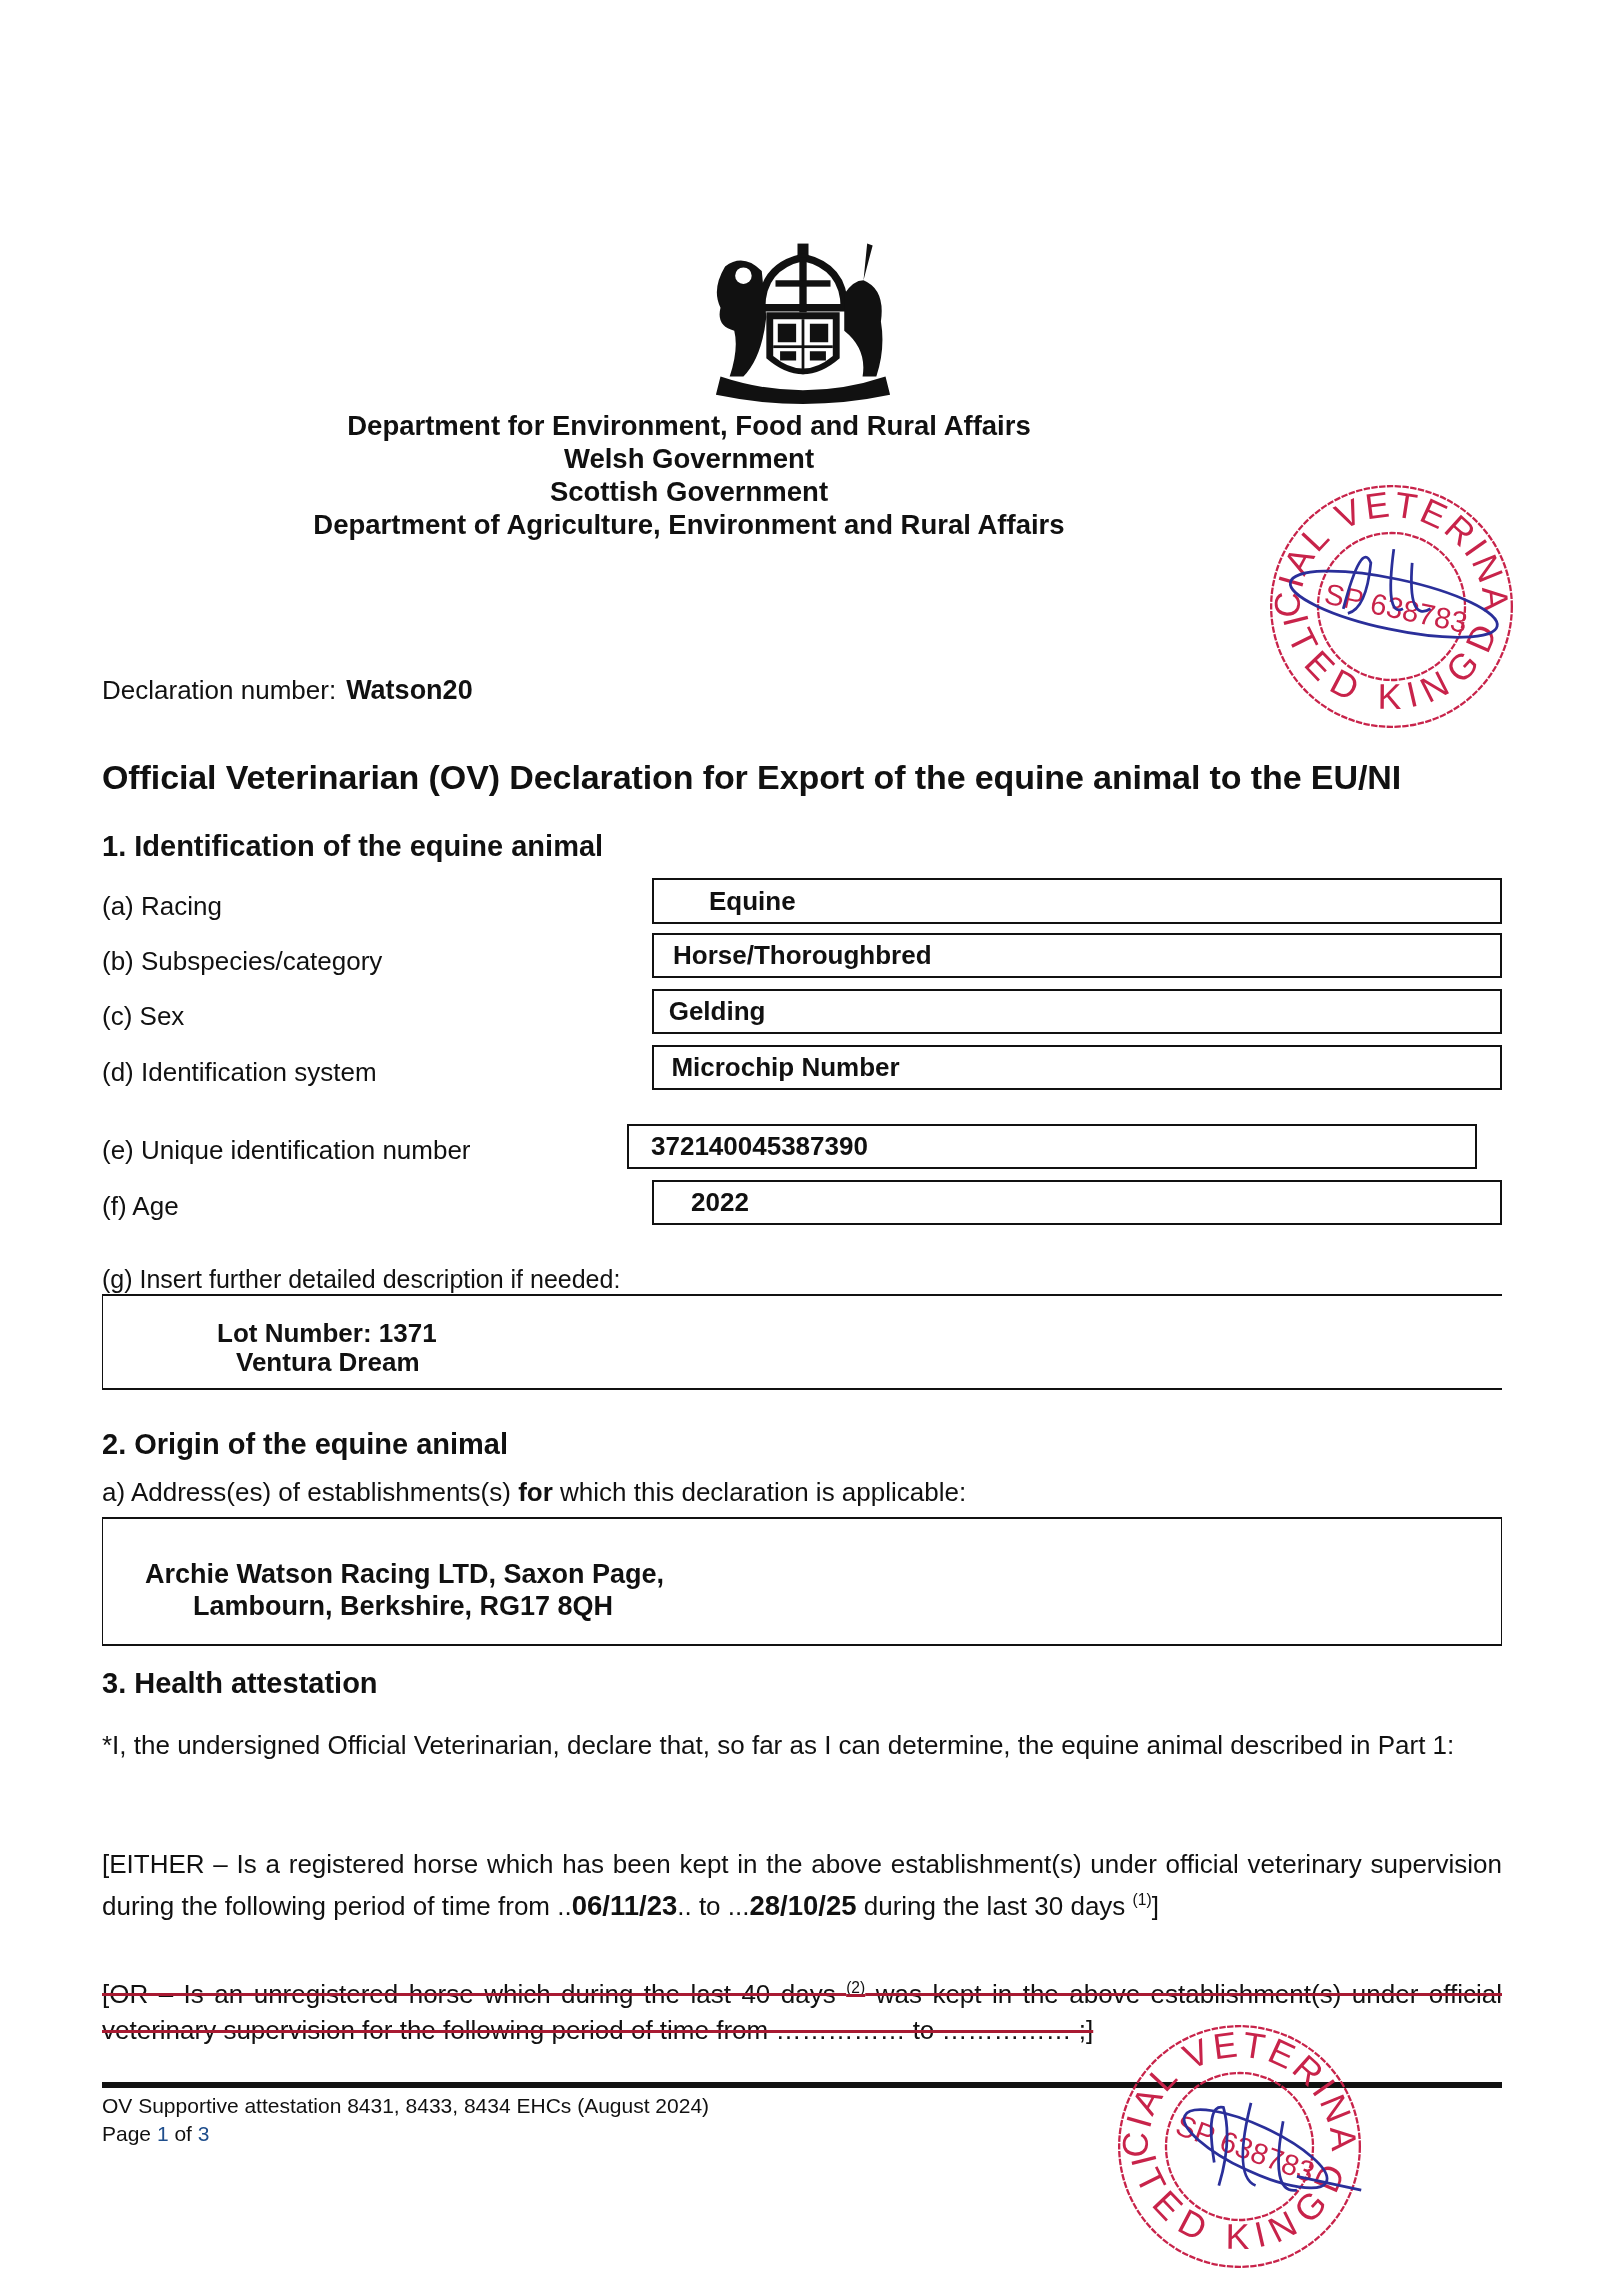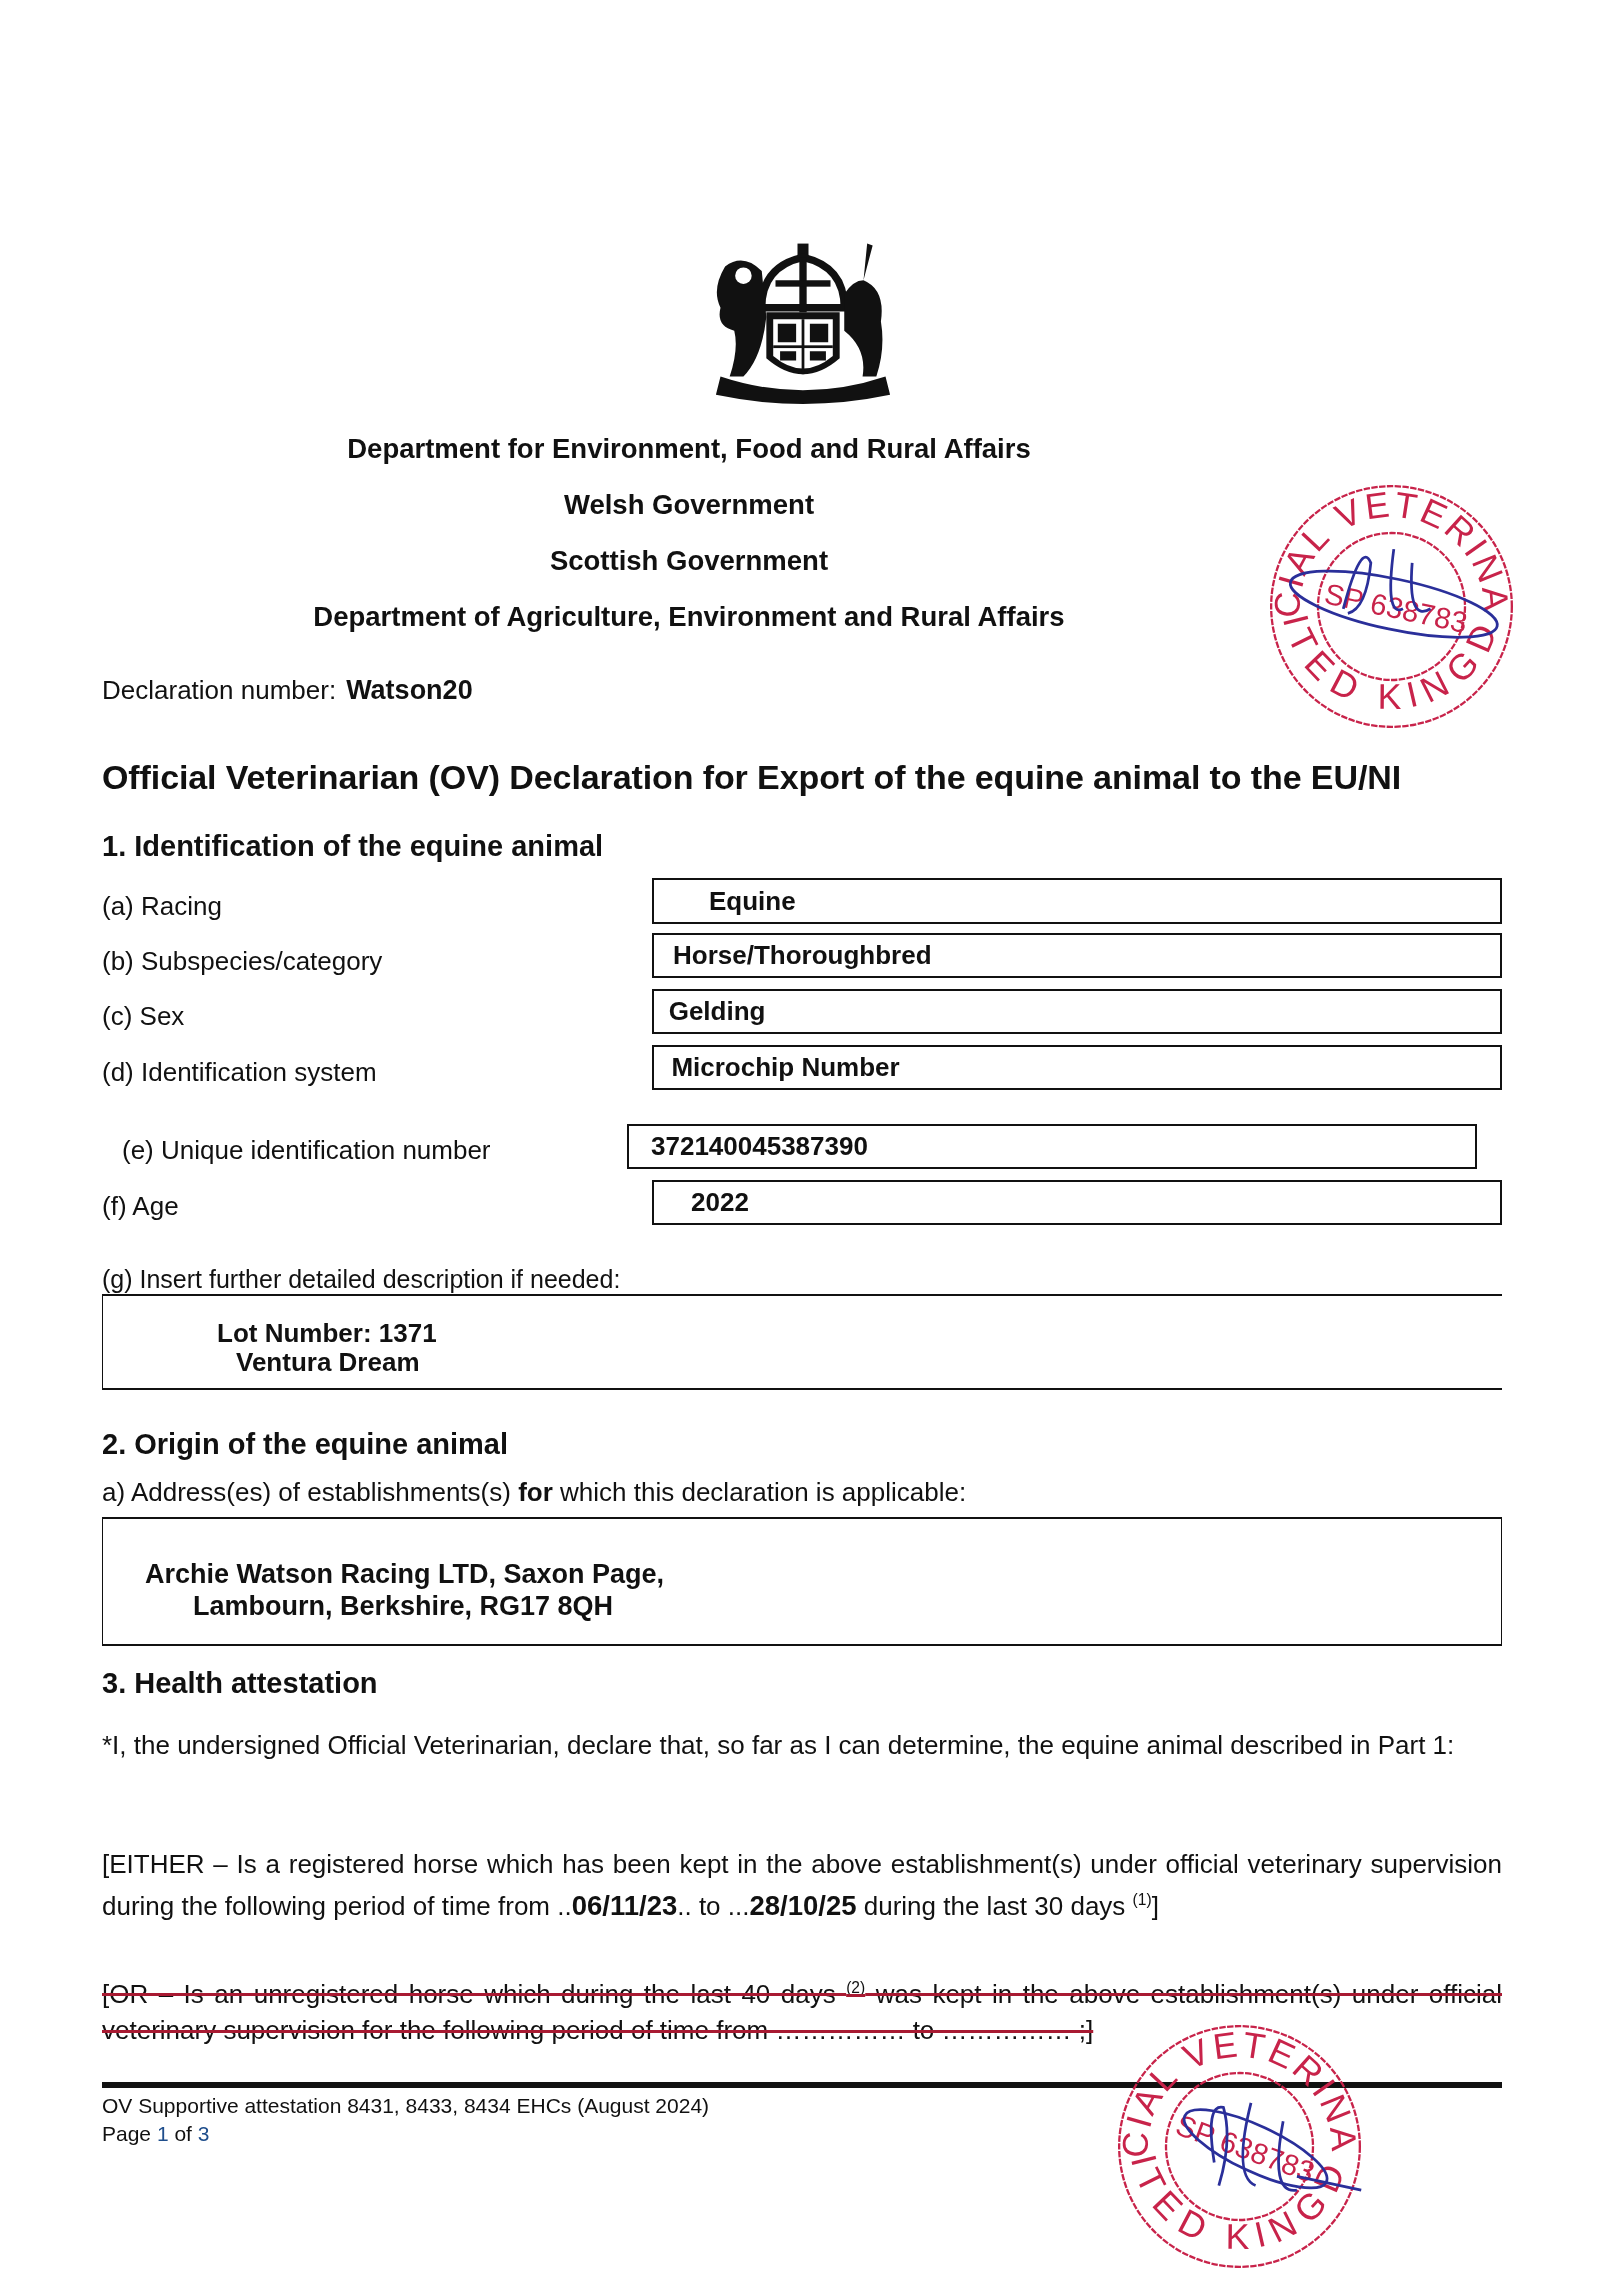--- a/index.html
+++ b/index.html
@@ -4,21 +4,21 @@
 <style>
   html, body { margin: 0; padding: 0; background: #ffffff; }
   body {
     width: 1622px; height: 2295px; position: relative; overflow: hidden;
     font-family: "Liberation Sans", "DejaVu Sans", sans-serif; color: #111;
   }
   .abs { position: absolute; }
   
   .crest { left: 693px; top: 239px; width: 220px; height: 165px; }
   .dept-wrap { top: 409px; left: 230px; width: 918px; text-align: center; }
-  .dept-line { font-weight: bold; font-size: 27.5px; line-height: 33px; white-space: nowrap; margin-top: 23px; }
+  .dept-line { font-weight: bold; font-size: 27.5px; line-height: 33px; white-space: nowrap; }
   
   .decl { left: 102px; top: 675px; font-size: 26px; }
   .decl .num { font-weight: bold; margin-left: 10px; font-size: 27px; }
   
   .title { left: 102px; top: 758px; font-size: 34px; font-weight: bold; white-space: nowrap; letter-spacing: -0.1px; }
   .h2 { font-size: 29px; font-weight: bold; white-space: nowrap; }
   .label { font-size: 26px; white-space: nowrap; }
   .field-box {
     border: 2.3px solid #111; border-top-width: 2.8px; border-bottom-width: 2.8px;
     background: #fff; box-sizing: border-box;
@@ -121,21 +121,21 @@
 <div class="abs label" style="left:102px; top:1001px;">(c) Sex</div>
 <div class="abs field-box" style="left:652px; top:989px; width:850px; height:45px;">
     <span style="padding-left:14.7px">Gelding</span>
   </div>
 
 <div class="abs label" style="left:102px; top:1057px;">(d) Identification system</div>
 <div class="abs field-box" style="left:652px; top:1045px; width:850px; height:45px;">
     <span style="padding-left:17.4px">Microchip Number</span>
   </div>
 
-<div class="abs label" style="left:102px; top:1135px;margin-left:20px;">(e) Unique identification number</div>
+<div class="abs label" style="left:102px; top:1135px;">(e) Unique identification number</div>
 <div class="abs field-box" style="left:627px; top:1124px; width:850px; height:45px;">
     <span style="padding-left:22px">372140045387390</span>
   </div>
 
 <div class="abs label" style="left:102px; top:1191px;">(f) Age</div>
 <div class="abs field-box" style="left:652px; top:1180px; width:850px; height:45px;">
     <span style="padding-left:37px">2022</span>
   </div>
 
 <div class="abs label" style="left:102px; top:1265px; font-size:25px;">(g) Insert further detailed description if needed:</div>

